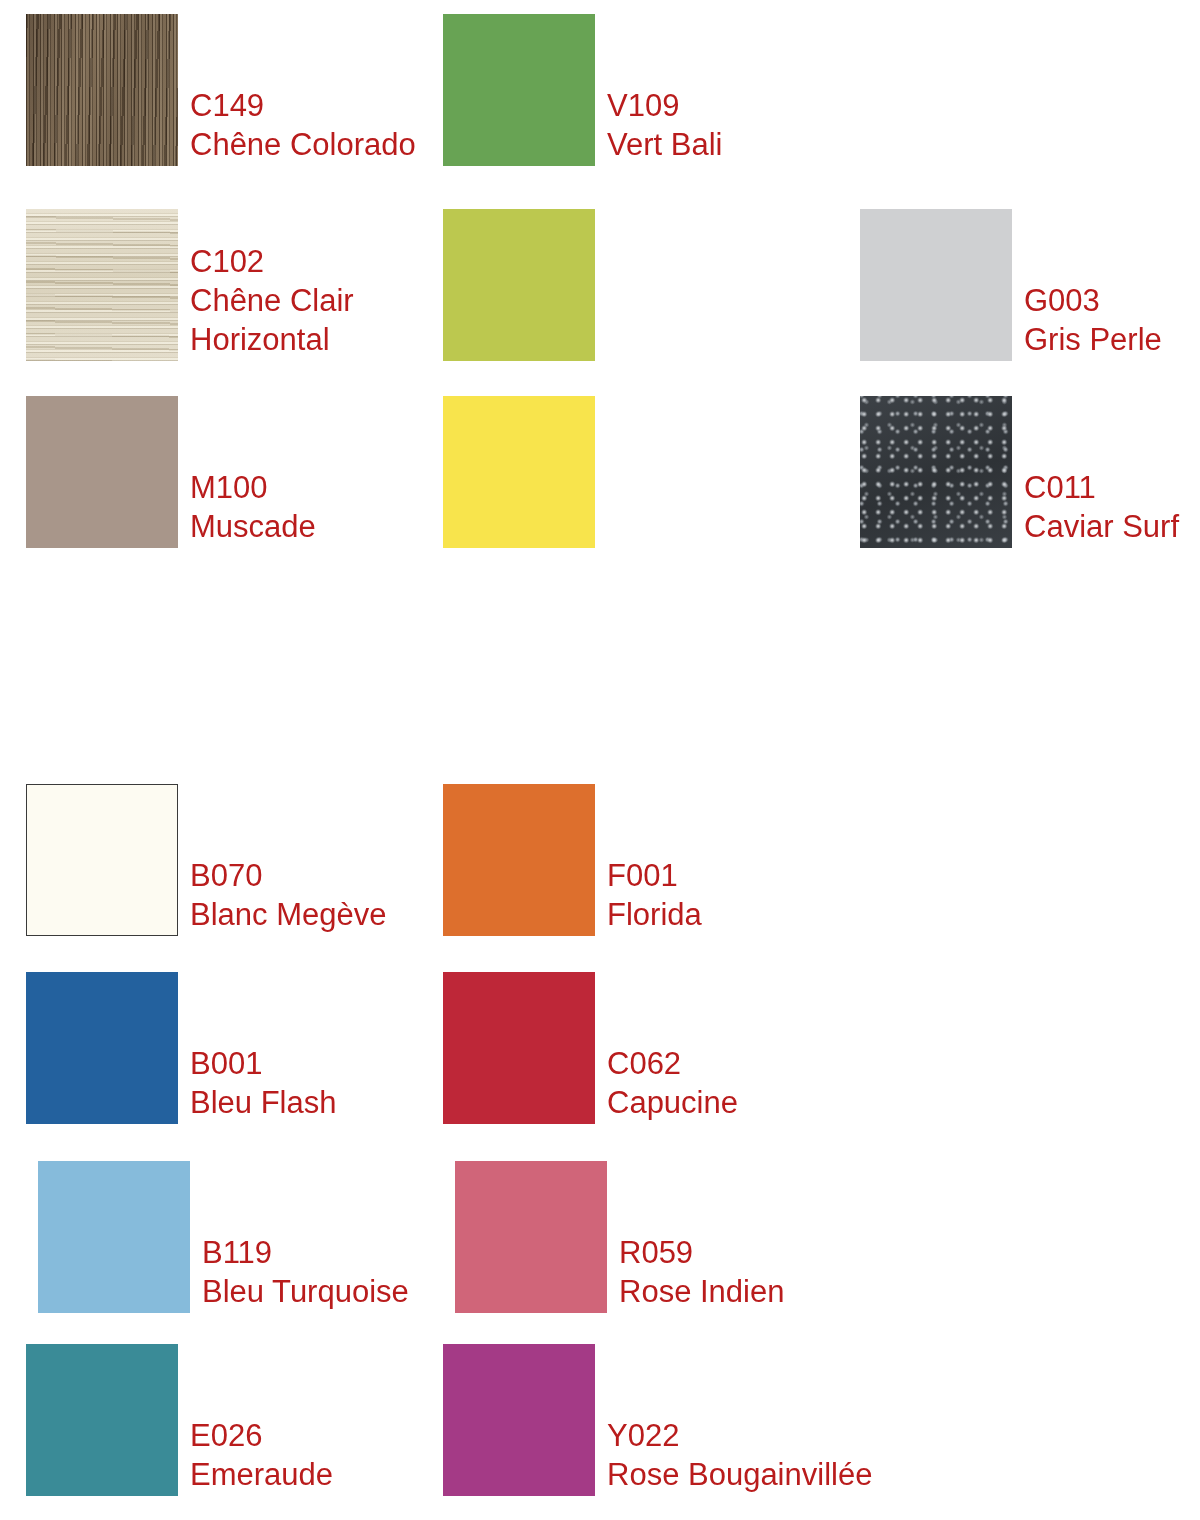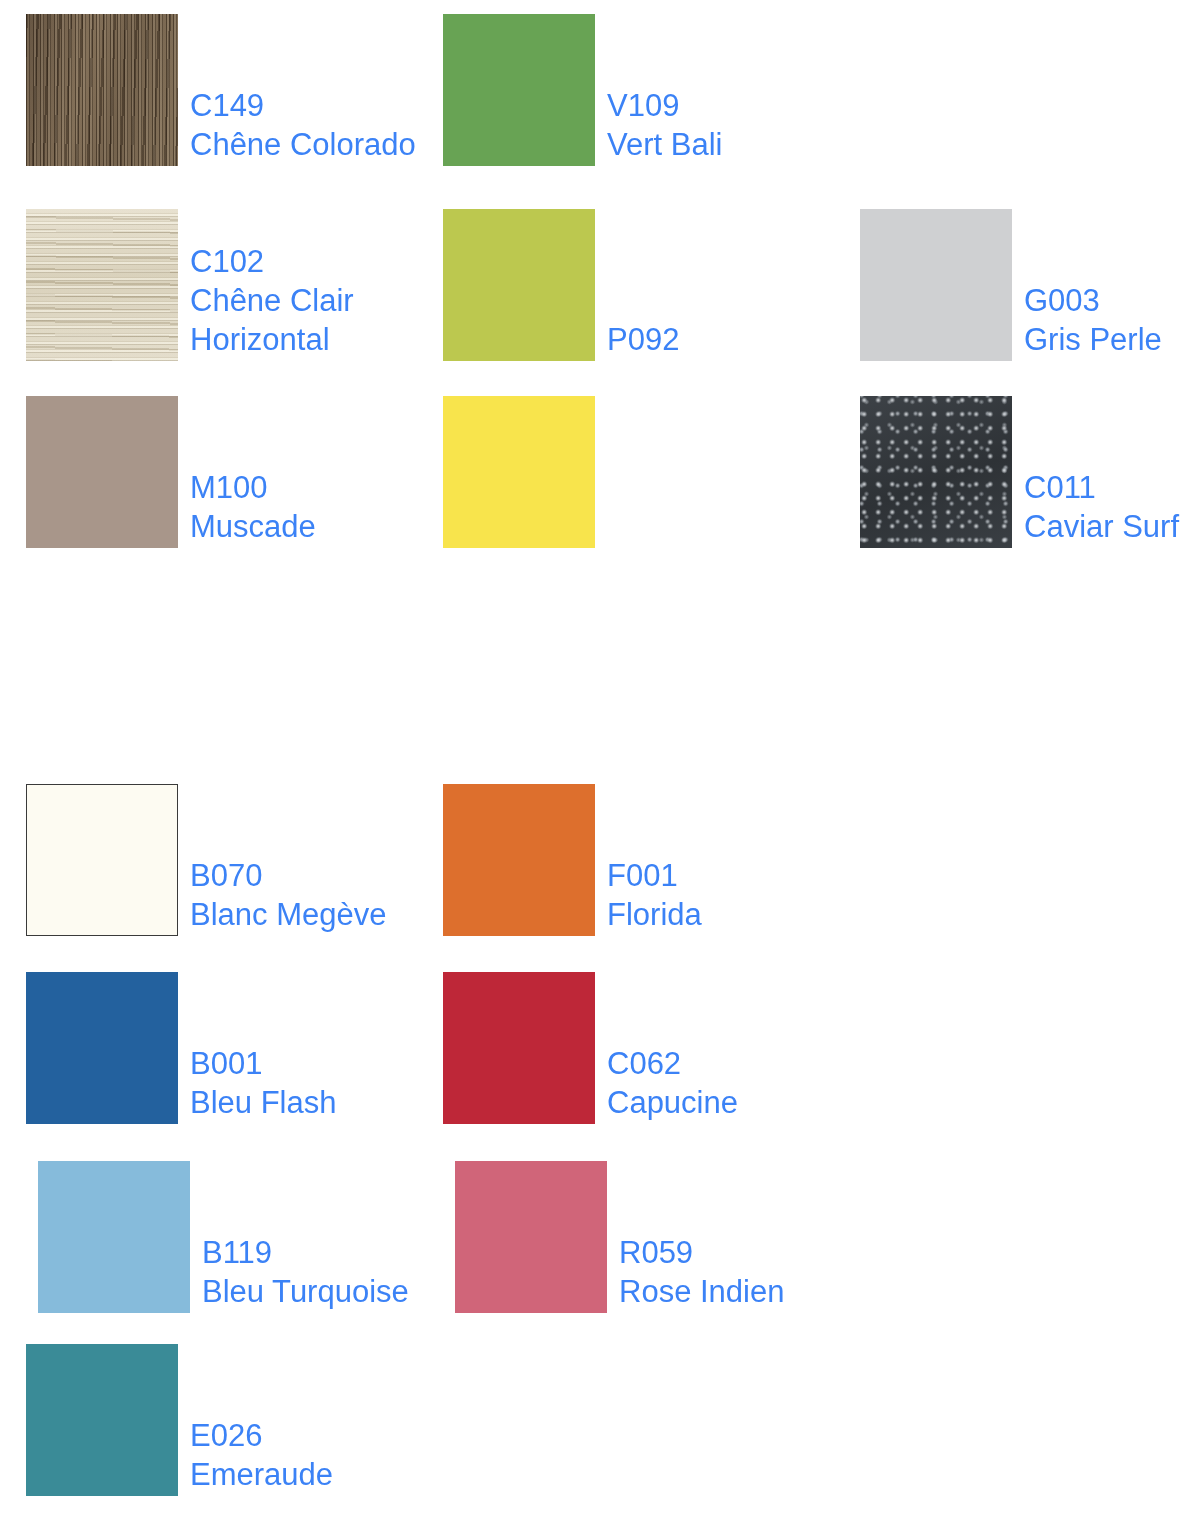--- a/index.html
+++ b/index.html
@@ -39,21 +39,21 @@
     overflow:hidden;
   }
   .swatch-chip.bordered {
     border:1px solid #3a3a3a;
   }
   .swatch-label {
     margin-left:12px;
     padding-bottom:2px;
     line-height:39px;
     font-size:31px;
-    color:#3b82f6;
+    color:#b91c1c;
     white-space:nowrap;
     letter-spacing:0px;
   }
   .swatch-label .code { display:block; }
   .swatch-label .name { display:block; }
 
   
   .tex-wood-vertical {
     background-color:#6e5c48;
     background-image:
@@ -127,21 +127,20 @@
         <div class="swatch-chip tex-wood-horizontal"></div>
         <div class="swatch-label">
           <span class="code">C102</span>
           <span class="name">Chêne Clair</span>
           <span class="name">Horizontal</span>
         </div>
       </div>
       <div class="swatch-cell col-1">
         <div class="swatch-chip" style="background: rgb(188, 200, 79);"></div>
         <div class="swatch-label">
-          <span class="code">P092</span>
         </div>
       </div>
       <div class="swatch-cell col-2">
         <div class="swatch-chip" style="background: rgb(207, 208, 210);"></div>
         <div class="swatch-label">
           <span class="code">G003</span>
           <span class="name">Gris Perle</span>
         </div>
       </div>
     </div>
@@ -213,14 +212,21 @@
       </div>
     </div>
     <div class="swatch-row" style="top: 1344px;">
       <div class="swatch-cell col-0">
         <div class="swatch-chip" style="background: rgb(58, 139, 151);"></div>
         <div class="swatch-label">
           <span class="code">E026</span>
           <span class="name">Emeraude</span>
         </div>
       </div>
+      <div class="swatch-cell col-1">
+        <div class="swatch-chip" style="background: rgb(164, 58, 134);"></div>
+        <div class="swatch-label">
+          <span class="code">Y022</span>
+          <span class="name">Rose Bougainvillée</span>
+        </div>
+      </div>
     </div>
   </div>
 
 </body></html>

